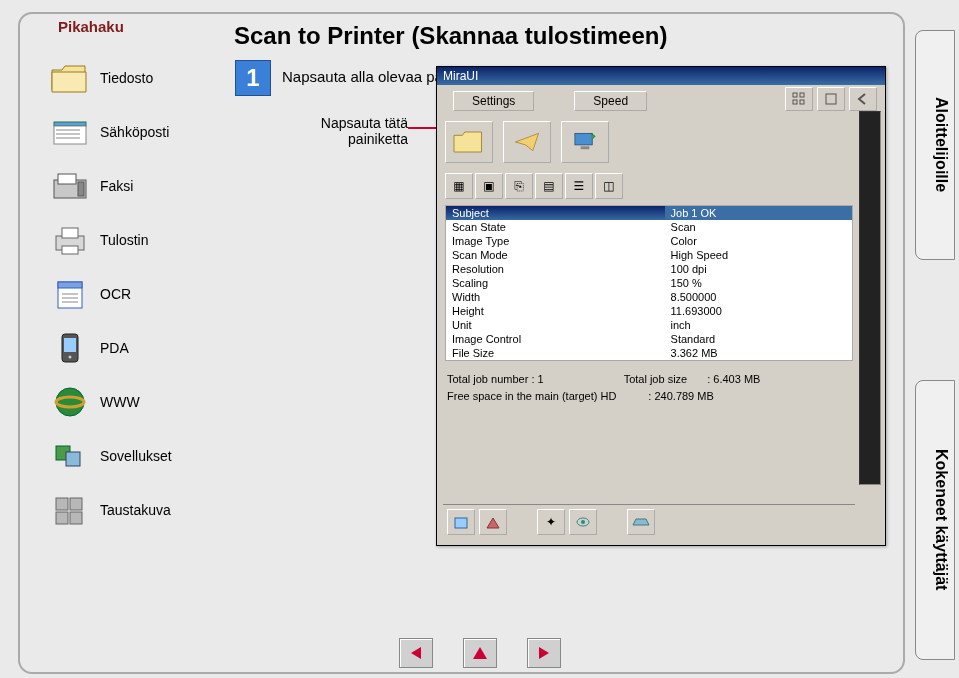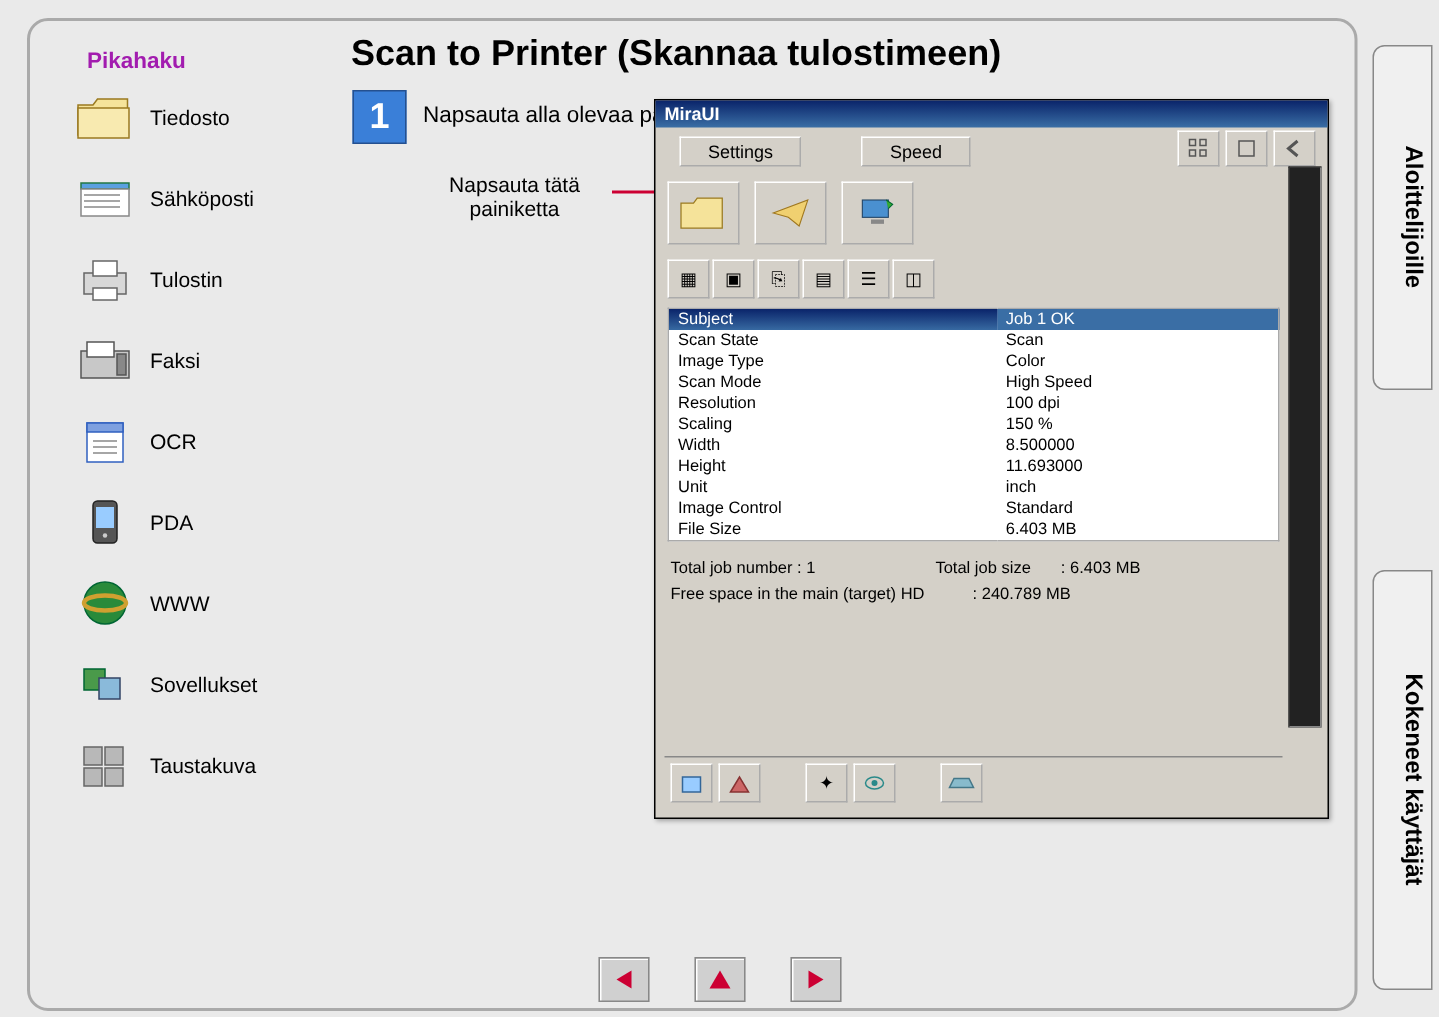--- a/index.html
+++ b/index.html
@@ -1,44 +1,44 @@
 <!DOCTYPE html>
 <html><head>
 <meta charset="utf-8">
 <style>
   * { box-sizing: border-box; margin: 0; padding: 0; font-family: Arial, sans-serif; }
   body { background: #eaeaea; width: 959px; height: 678px; position: relative; }
 
   
-  .pikahaku { position: absolute; left: 58px; top: 32px; color: #a21caf; font-weight: bold; font-size: 15px; }
+  .pikahaku { position: absolute; left: 58px; top: 18px; color: #7f1d1d; font-weight: bold; font-size: 15px; }
   .sidebar { position: absolute; left: 50px; top: 60px; width: 170px; }
   .side-item { display: flex; align-items: center; margin-bottom: 18px; }
   .side-icon { width: 40px; height: 36px; margin-right: 10px; display: flex; align-items: center; justify-content: center; }
   .side-icon svg { width: 40px; height: 36px; }
   .side-label { font-weight: normal; font-size: 14px; color: #000; }
 
   
   .vtab { position: absolute; right: 4px; width: 40px; background: #f0f0f0; border: 1px solid #888; border-radius: 8px 0 0 8px; writing-mode: vertical-rl; text-orientation: mixed; text-align: center; font-weight: bold; padding: 10px 4px; font-size: 16px; }
   .vtab.top { top: 30px; height: 230px; }
   .vtab.bot { top: 380px; height: 280px; }
 
   
   .title { position: absolute; left: 234px; top: 22px; font-size: 24px; font-weight: bold; }
   .step-badge { position: absolute; left: 235px; top: 60px; width: 36px; height: 36px; background: #3a7fd8; color: #fff; display: flex; align-items: center; justify-content: center; font-size: 24px; font-weight: bold; border: 1px solid #245090; }
   .step-text { position: absolute; left: 282px; top: 68px; font-size: 15px; }
 
   
-  .callout-text { position: absolute; left: 278px; top: 115px; font-size: 14px; text-align: center; width: 130px; }
+  .callout-text { position: absolute; left: 278px; top: 115px; font-size: 14px; text-align: right; width: 130px; }
   .callout-line { position: absolute; left: 408px; top: 127px; width: 130px; height: 2px; background: #cc0033; }
   .callout-box { position: absolute; border: 2px solid #cc0033; left: 535px; top: 116px; width: 46px; height: 30px; pointer-events: none; }
 
   
   .win { position: absolute; left: 436px; top: 66px; width: 450px; height: 480px; background: #d4d0c8; border: 1px solid #000; box-shadow: 1px 1px 3px rgba(0,0,0,.3); }
   .win-title { background: linear-gradient(#0a246a,#3a6ea5); color:#fff; font-size:12px; padding:2px 6px; height:18px; display:flex; align-items:center; }
-  .win-title span:first-child { flex:1;font-weight:bold; }
+  .win-title span:first-child { flex:1; }
   .menubar { display:flex; padding:4px 8px; gap:40px; }
   .menu-btn { background:#d4d0c8; border:1px outset #fff; padding:2px 18px; font-size:12px; }
   .win-row { display:flex; justify-content:space-between; padding:0 8px; margin-top:2px; }
   .win-icons-right { display:flex; gap:4px; }
   .tb-btn { width:28px; height:24px; border:1px outset #fff; background:#d4d0c8; display:flex; align-items:center; justify-content:center; }
   .big-row { display:flex; gap:10px; padding:4px 8px; align-items:center; margin-top:2px;}
   .big-btn { width:48px; height:42px; border:1px outset #fff; background:#d4d0c8; display:flex; align-items:center; justify-content:center; }
   .preview { position:absolute; right:4px; top:44px; width:22px; bottom:60px; background:#222; border:1px inset #888; }
   .tool-row { display:flex; gap:2px; padding:2px 8px; margin-top:4px; }
   .sm-btn { width:28px; height:26px; border:1px outset #fff; background:#d4d0c8; display:flex; align-items:center; justify-content:center; font-size:12px; }
@@ -82,36 +82,36 @@
           <line x1="6" y1="16" x2="30" y2="16" stroke="#888"></line>
           <line x1="6" y1="20" x2="30" y2="20" stroke="#888"></line>
           <line x1="6" y1="24" x2="30" y2="24" stroke="#888"></line>
         </svg>
       </span>
     <span class="side-label">Sähköposti</span>
   </div>
   <div class="side-item">
     <span class="side-icon">
         <svg viewBox="0 0 40 36">
+          <rect x="4" y="12" width="32" height="18" fill="#c8c8c8" stroke="#555"></rect>
+          <rect x="8" y="6" width="18" height="10" fill="#fff" stroke="#555"></rect>
+          <rect x="28" y="14" width="6" height="14" fill="#888" stroke="#555"></rect>
+        </svg>
+      </span>
+    <span class="side-label">Faksi</span>
+  </div>
+  <div class="side-item">
+    <span class="side-icon">
+        <svg viewBox="0 0 40 36">
           <rect x="6" y="14" width="28" height="14" fill="#d8d8d8" stroke="#666"></rect>
           <rect x="12" y="6" width="16" height="10" fill="#fff" stroke="#666"></rect>
           <rect x="12" y="24" width="16" height="8" fill="#fff" stroke="#666"></rect>
         </svg>
       </span>
     <span class="side-label">Tulostin</span>
-  </div>
-  <div class="side-item">
-    <span class="side-icon">
-        <svg viewBox="0 0 40 36">
-          <rect x="4" y="12" width="32" height="18" fill="#c8c8c8" stroke="#555"></rect>
-          <rect x="8" y="6" width="18" height="10" fill="#fff" stroke="#555"></rect>
-          <rect x="28" y="14" width="6" height="14" fill="#888" stroke="#555"></rect>
-        </svg>
-      </span>
-    <span class="side-label">Faksi</span>
   </div>
   <div class="side-item">
     <span class="side-icon">
         <svg viewBox="0 0 40 36">
           <rect x="8" y="6" width="24" height="26" fill="#fff" stroke="#3060c0"></rect>
           <rect x="8" y="6" width="24" height="6" fill="#7ea0e0" stroke="#3060c0"></rect>
           <line x1="12" y1="18" x2="28" y2="18" stroke="#888"></line>
           <line x1="12" y1="22" x2="28" y2="22" stroke="#888"></line>
           <line x1="12" y1="26" x2="28" y2="26" stroke="#888"></line>
         </svg>
@@ -264,21 +264,21 @@
         <tr>
           <td>Unit</td>
           <td>inch</td>
         </tr>
         <tr>
           <td>Image Control</td>
           <td>Standard</td>
         </tr>
         <tr>
           <td>File Size</td>
-          <td>6.403  MB</td>
+          <td>3.362  MB</td>
         </tr>
       </tbody>
     </table>
 
   <div class="status">
     <div style="display:flex;gap:20px;">
       <span>Total job number :  1</span>
       <span style="width:40px"></span>
       <span>Total job size</span>
       <span>:  6.403  MB</span>

